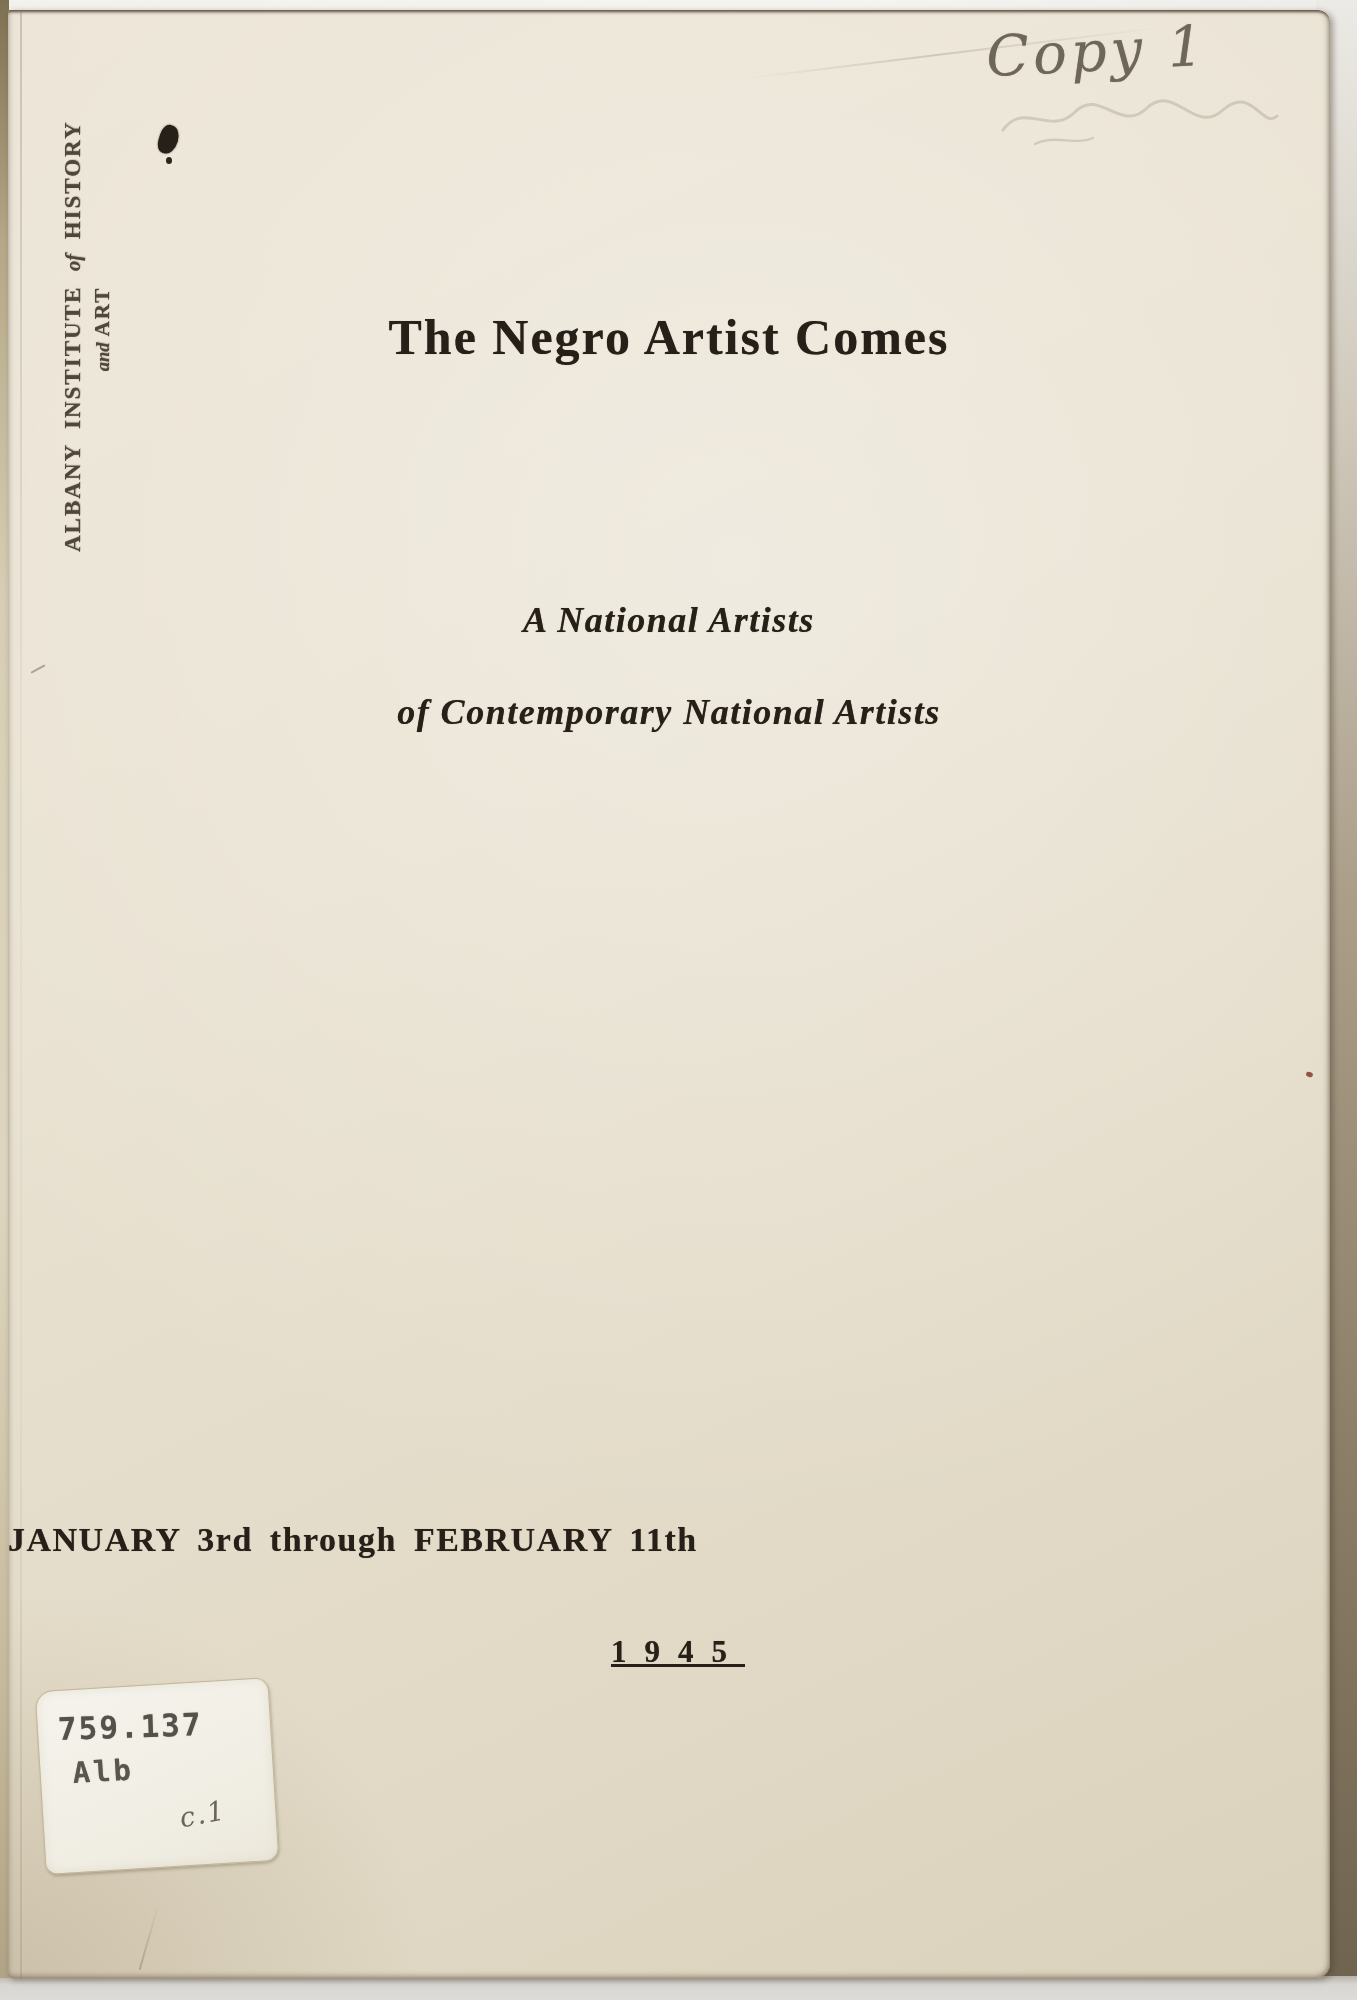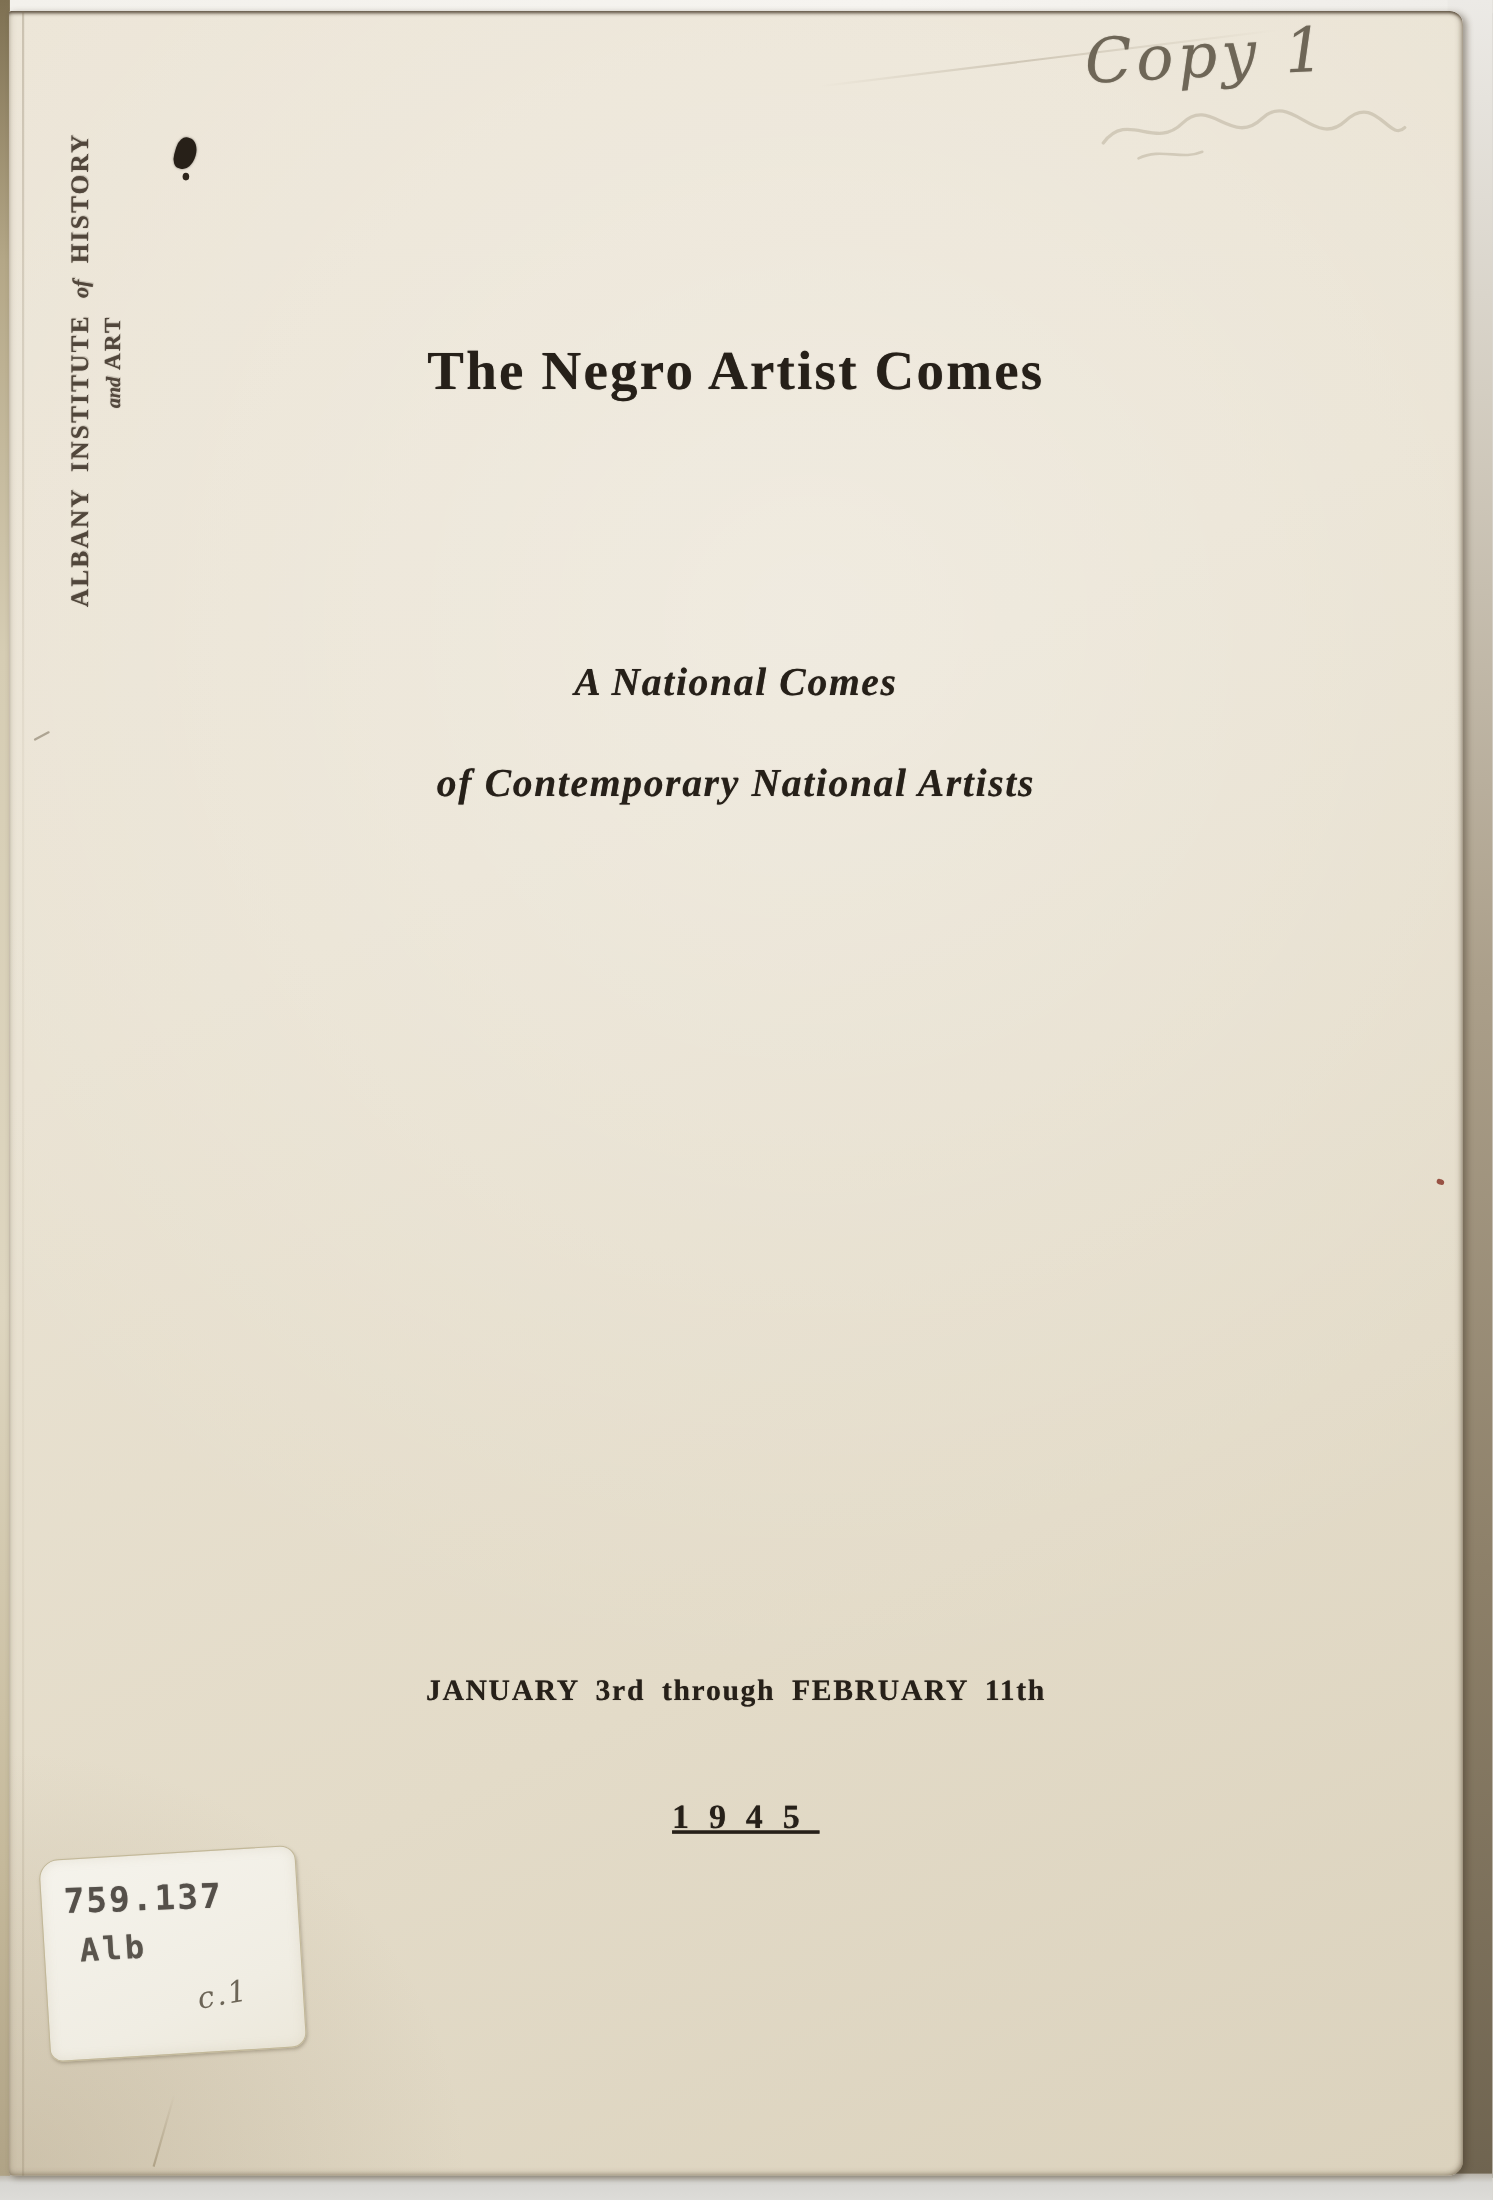--- a/index.html
+++ b/index.html
@@ -69,22 +69,22 @@
   .title{position:absolute;left:0;top:275px;width:100%;margin:0;text-align:center;
     font-size:50px;font-weight:bold;line-height:104px;letter-spacing:2px;}
   .title span{display:block;}
   .subtitle{position:absolute;left:0;width:100%;text-align:center;
     font-size:36px;font-style:italic;font-weight:bold;letter-spacing:1.5px;line-height:1;}
   .s1{top:592px;}
   .s2{top:684px;}
   .venue{position:absolute;left:0;top:1435px;width:100%;text-align:center;
     font-size:32px;font-weight:bold;letter-spacing:4px;word-spacing:14px;line-height:1;white-space:nowrap;}
   .venue .conn{font-style:italic;font-size:0.85em;letter-spacing:1px;}
-  .dates{position:absolute;left:0;top:1513px;width:100%;text-align:center;
-    font-size:27px;font-weight:bold;letter-spacing:1.5px;word-spacing:7px;line-height:1;}
+  .dates{position:absolute;left:0;top:1513px;width:100%;text-align:left;
+    font-size:34px;font-weight:bold;letter-spacing:1.5px;word-spacing:7px;line-height:1;}
   .year{position:absolute;left:9px;top:1626px;width:100%;text-align:center;
     font-size:31px;font-weight:bold;letter-spacing:18px;line-height:1;text-decoration:underline;}
 
   
   .pencil-tick{position:absolute;left:22px;top:658px;width:16px;height:2px;
     background:rgba(112,100,78,0.5);transform:rotate(-28deg);border-radius:2px;}
   .red-speck{position:absolute;left:1298px;top:1062px;width:7px;height:5px;
     background:#8a3a2c;border-radius:45% 55% 50% 50%;transform:rotate(20deg);opacity:0.85;}
   .corner-crack{position:absolute;left:140px;top:1893px;width:2px;height:68px;
     background:linear-gradient(to bottom,rgba(148,132,100,0),rgba(148,132,100,0.55));transform:rotate(16deg);}
@@ -143,21 +143,21 @@
 
     <svg class="erased-note" width="290" height="70" viewBox="0 0 290 70">
       <path d="M8 48 C 30 18, 55 55, 80 30 S 125 52, 152 26 S 200 54, 228 28 S 268 48, 282 34" fill="none" stroke="#8d8268" stroke-width="3" stroke-linecap="round"></path>
       <path d="M40 62 C 60 52, 80 64, 98 56" fill="none" stroke="#8d8268" stroke-width="2.4" stroke-linecap="round"></path>
     </svg>
 
     <h1 class="title print">
       <span>The Negro Artist Comes</span>
     </h1>
 
-    <div class="subtitle s1 print">A National Comes</div>
+    <div class="subtitle s1 print">A National Artists</div>
     <div class="subtitle s2 print">of Contemporary National Artists</div>
 
 
     <div class="dates print">JANUARY 3rd through FEBRUARY 11th</div>
 
     <div class="year print">1945</div>
 
     <div class="pencil-tick"></div>
     <div class="red-speck"></div>
     <div class="corner-crack"></div>

